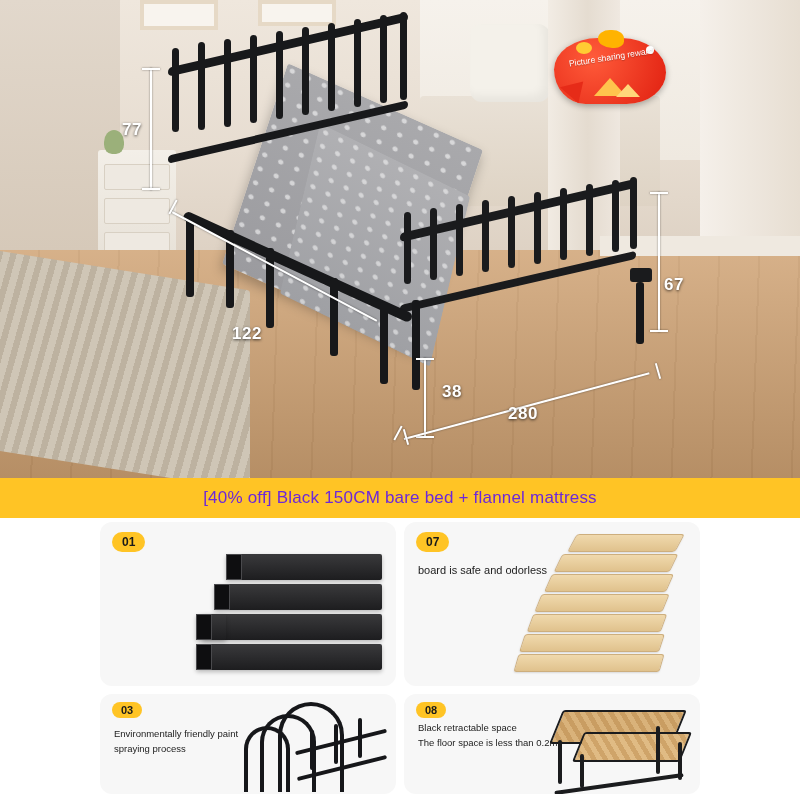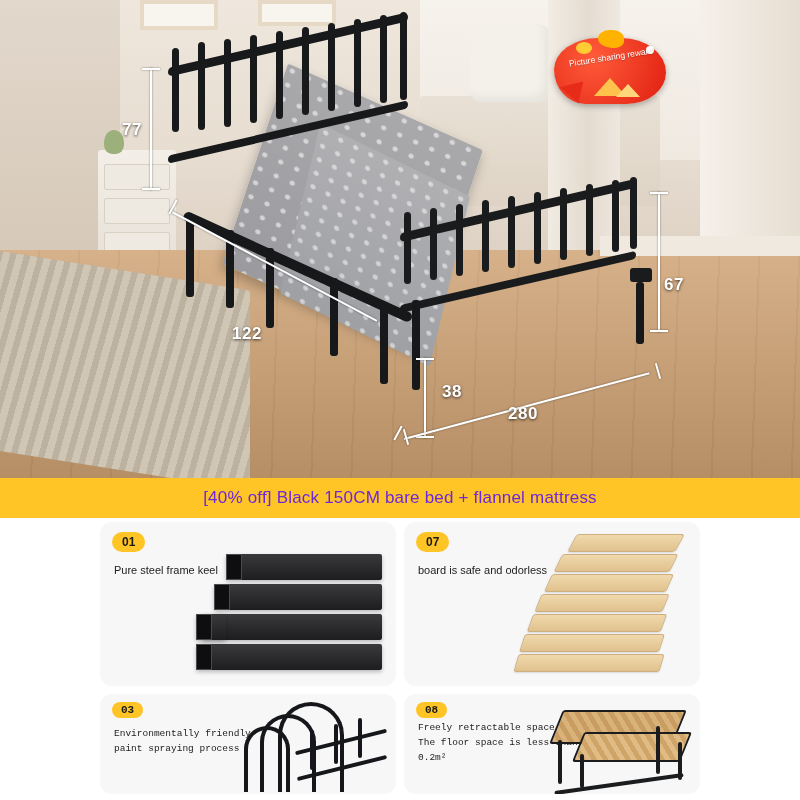--- a/index.html
+++ b/index.html
@@ -229,21 +229,21 @@
     position:absolute; left:0; top:518px; width:800px; height:282px;
     background:#ffffff;
     padding:4px 100px 0 100px;
   }
   .row { display:flex; gap:8px; }
   .card {
     position:relative; background:#f7f7f7; border-radius:12px;
     overflow:hidden; flex:1;
   }
   .row1 .card { height:164px; }
-  .row2 { margin-top:8px;font-family:Liberation Mono, monospace; }
+  .row2 { margin-top:8px; }
   .row2 .card { height:100px; }
   .numtag {
     position:absolute; left:12px; top:10px;
     background:#ffc425; color:#1a1a1a; font-size:12px; font-weight:700;
     padding:3px 10px; border-radius:11px;
   }
   .row2 .numtag { top:8px; padding:2px 9px; font-size:11px; }
   .ctext {
     position:absolute; left:14px; top:38px; width:150px;
     font-size:11px; color:#222; line-height:1.9;
@@ -413,21 +413,20 @@
   <div class="titlebar">
     <div class="t">[40% off] Black 150CM bare bed + flannel mattress</div>
   </div>
 
   <div class="grid">
 
     <div class="row row1">
 
       <div class="card">
         <div class="numtag">01</div>
-        <div class="ctext">Pure steel frame keel</div>
         <div class="tubes">
           <div class="tube" style="left:30px; top:0px;  width:156px; height:26px;">
               <div class="face"></div>
             </div>
           <div class="tube" style="left:18px; top:30px; width:168px; height:26px;">
               <div class="face"></div>
             </div>
           <div class="tube" style="left:6px;  top:60px; width:180px; height:26px;">
               <div class="face"></div>
             </div>
@@ -470,21 +469,21 @@
           <div class="fbar" style="left:58px; top:70px; width:92px; height:4px; transform:rotate(-14deg);"></div>
           <div class="fbar" style="left:72px; top:34px; width:4px; height:40px;"></div>
           <div class="fbar" style="left:96px; top:28px; width:4px; height:40px;"></div>
           <div class="fbar" style="left:120px;top:22px; width:4px; height:40px;"></div>
         </div>
       </div>
 
       <div class="card">
         <div class="numtag">08</div>
         <div class="ctext big" style="top:26px;">
-          <div style="font-size:9.5px;">Freely retractable space</div>
+          <div style="font-size:9.5px;">Black retractable space</div>
           <div style="font-size:9.5px;">The floor space is less than 0.2m²</div>
         </div>
         <div class="folded">
           <div class="fold-top"></div>
           <div class="fold-top2"></div>
           <div class="fold-leg" style="left:14px; top:42px; height:44px;"></div>
           <div class="fold-leg" style="left:36px; top:56px; height:34px;"></div>
           <div class="fold-leg" style="left:112px;top:28px; height:48px;"></div>
           <div class="fold-leg" style="left:134px;top:44px; height:38px;"></div>
           <div class="fold-leg" style="left:10px; top:84px; width:130px; height:4px; transform:rotate(-8deg);"></div>

